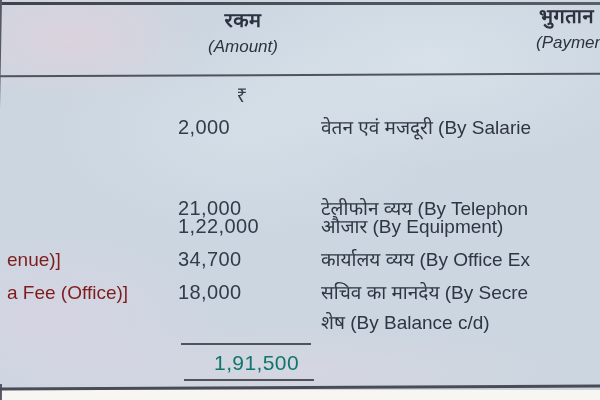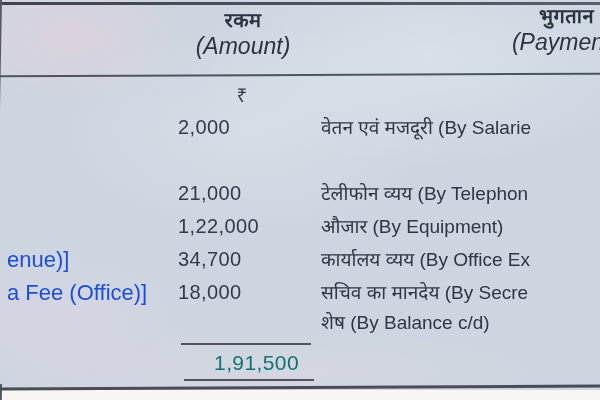--- a/index.html
+++ b/index.html
@@ -21,30 +21,30 @@
   .line{position:absolute;background:#50525c;}
   .top-border{left:0;top:2px;width:600px;height:3px;background:linear-gradient(90deg,#41434b,#5b5d67);}
   .header-sep{left:0;top:74px;width:600px;height:2px;transform:rotate(-0.25deg);}
   .vline{top:4px;width:2px;height:384px;background:#565965;transform-origin:top center;}
   .vline-left{left:177px;transform:rotate(1.05deg);}
   .vline-right{left:308px;transform:rotate(0.35deg);}
 
   .amount-header{position:absolute;left:178px;top:7px;width:130px;text-align:center;color:#2c323f;}
   .payment-header{position:absolute;left:312px;top:3px;width:292px;text-align:right;color:#2c323f;}
   .hdr-hi{font-size:20px;font-weight:700;line-height:26px;letter-spacing:.5px;}
-  .hdr-en{font-size:23px;font-style:italic;line-height:27px;}
+  .hdr-en{font-size:17px;font-style:italic;line-height:27px;}
   .payment-header .hdr-hi{padding-right:10px;}
 
   .rupee-row{position:absolute;left:178px;top:83px;width:128px;height:26px;line-height:26px;
     text-align:center;font-size:19px;color:#39404d;}
 
   .row{position:absolute;left:0;width:600px;height:33px;}
-  .r1{top:111px}.r2{top:144px}.r3{top:177px}.r4{top:210px}.r5{top:243px}.r6{top:276px}.r7{top:306px}
+  .r1{top:111px}.r2{top:144px}.r3{top:192px}.r4{top:210px}.r5{top:243px}.r6{top:276px}.r7{top:306px}
   .cell-receipt{position:absolute;left:0;top:0;width:170px;height:33px;line-height:33px;
-    padding-left:7px;font-size:22px;color:#1d4ed8;white-space:nowrap;overflow:hidden;}
+    padding-left:7px;font-size:19px;color:#7f1d1d;white-space:nowrap;overflow:hidden;}
   .cell-amount{position:absolute;left:178px;top:0;width:118px;height:33px;line-height:33px;
     text-align:left;font-size:20px;color:#333a48;letter-spacing:.4px;}
   .cell-payment{position:absolute;left:312px;top:0;right:-4px;height:33px;line-height:33px;
     padding-left:9px;font-size:19px;color:#2f3542;white-space:nowrap;overflow:hidden;}
 
   .total-topline{left:181px;top:343px;width:130px;height:2px;}
   .total-amount{position:absolute;left:181px;top:348px;width:118px;height:30px;line-height:30px;
     text-align:right;font-size:21px;color:#0f766e;letter-spacing:.4px;}
   .total-bottomline{left:184px;top:379px;width:130px;height:2px;}
   .bottom-border{left:0;top:386px;width:600px;height:3px;background:#4a4c55;transform:rotate(-0.3deg);}

